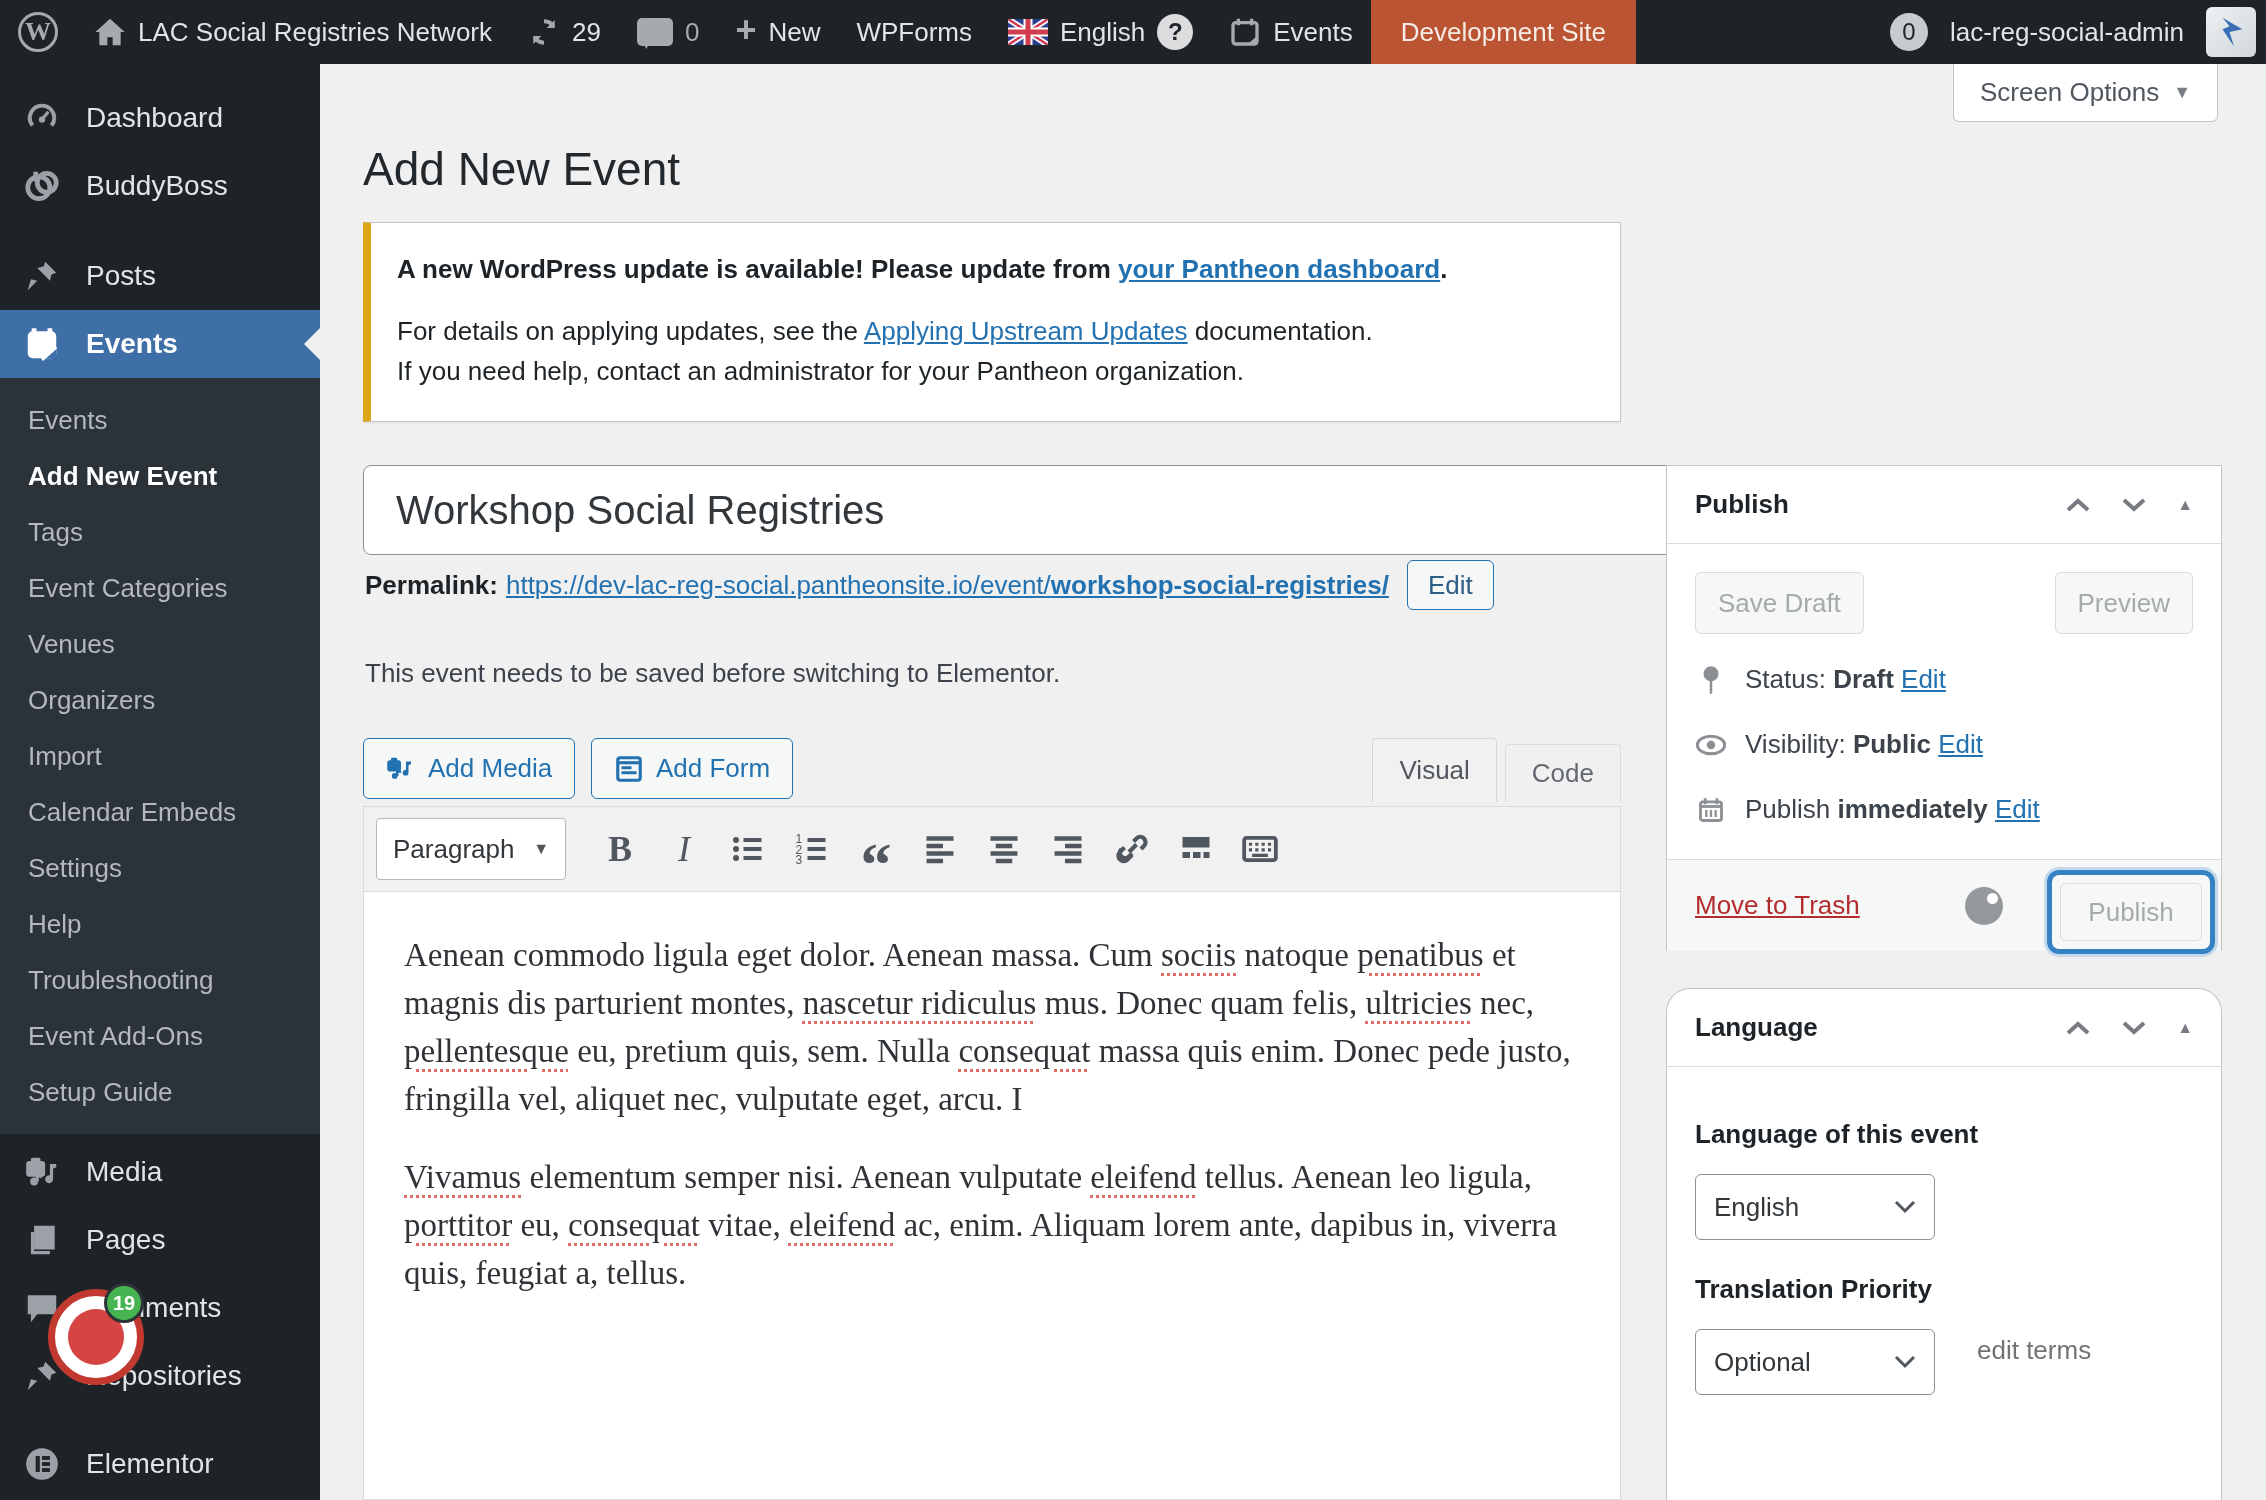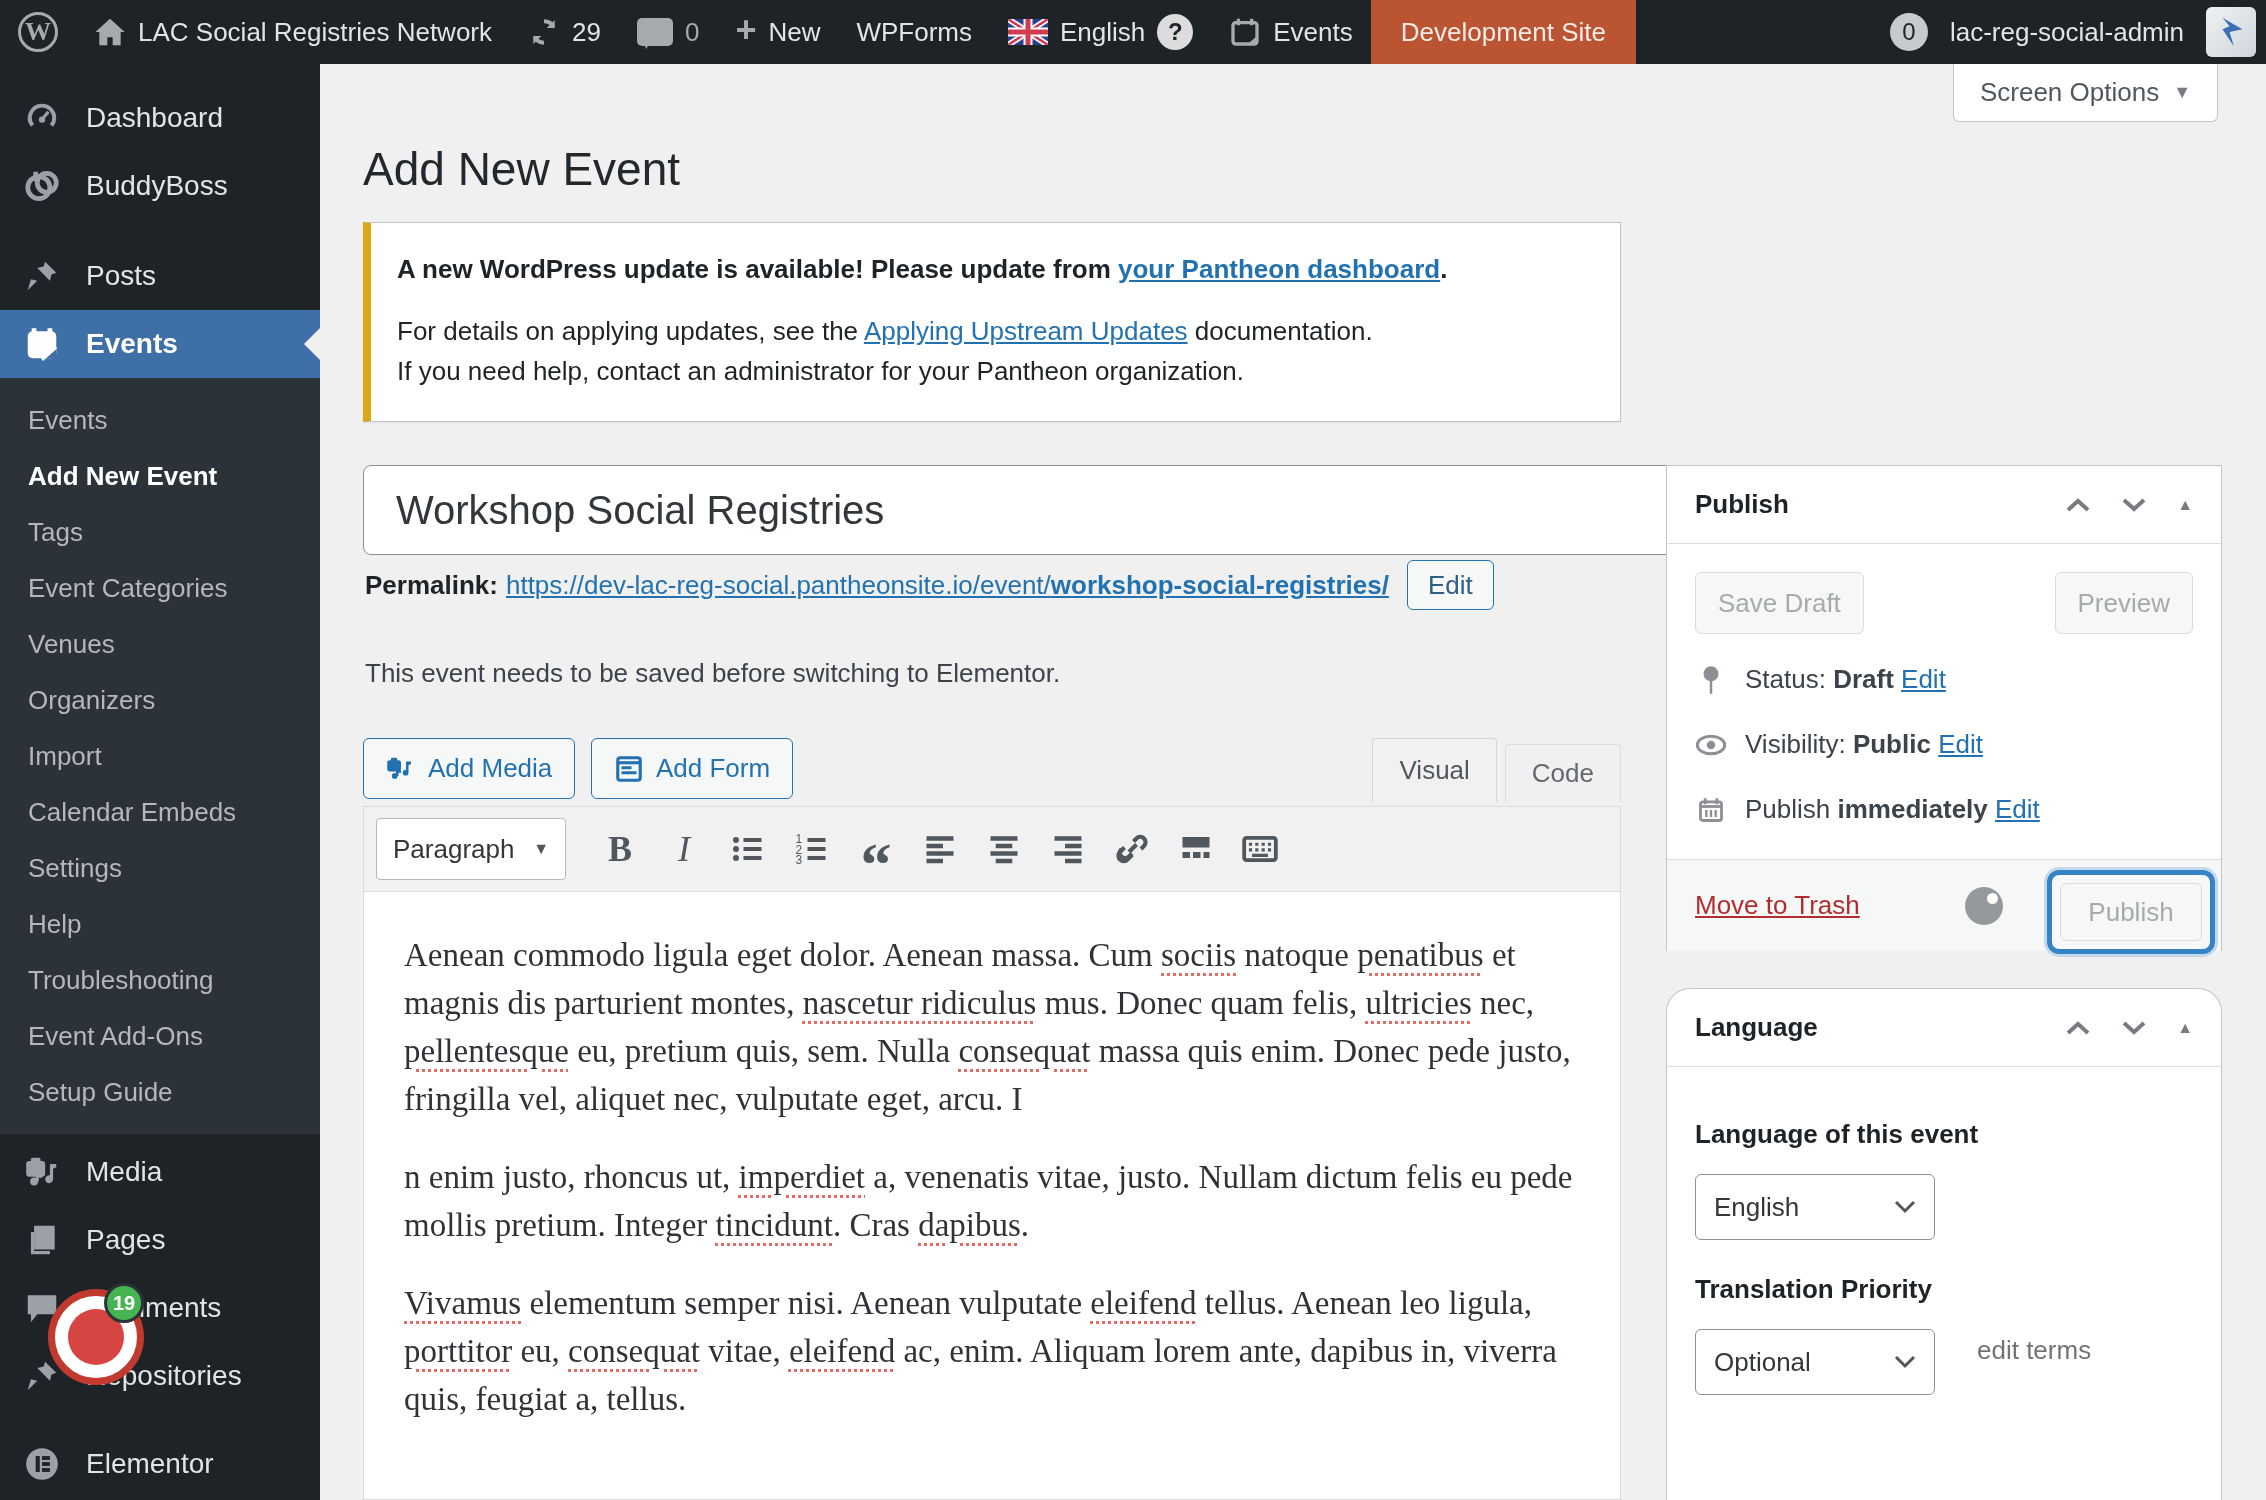--- a/index.html
+++ b/index.html
@@ -420,21 +420,20 @@
     <div class="ticon">
       <svg width="38" height="38" viewBox="0 0 24 24">
           <rect x="2" y="5" width="20" height="14" rx="1.5" fill="none" stroke="#50575e" stroke-width="2.4"></rect>
           <path d="M5 9h2M9 9h2M13 9h2M17 9h2M5 12.5h2M9 12.5h2M13 12.5h2M17 12.5h2M7 16h10" stroke="#50575e" stroke-width="2"></path>
         </svg>
     </div>
   </div>
 
   <div class="editor-body">
       <p><span>Aenean commodo ligula eget dolor. Aenean massa. Cum </span><span class="misspell">sociis</span><span> natoque </span><span class="misspell">penatibus</span><span> et magnis dis parturient montes, </span><span class="misspell">nascetur ridiculus</span><span> mus. Donec quam felis, </span><span class="misspell">ultricies</span><span> nec, </span><span class="misspell">pellentesque</span><span> eu, pretium quis, sem. Nulla </span><span class="misspell">consequat</span><span> massa quis enim. Donec pede justo, fringilla vel, aliquet nec, vulputate eget, arcu. I</span></p>
-      <p><span>n enim justo, rhoncus ut, </span><span class="misspell">imperdiet</span><span> a, venenatis vitae, justo. Nullam dictum felis eu pede mollis pretium. Integer </span><span class="misspell">tincidunt</span><span>. Cras </span><span class="misspell">dapibus</span><span>.</span></p>
       <p><span class="misspell">Vivamus</span><span> elementum semper nisi. Aenean vulputate </span><span class="misspell">eleifend</span><span> tellus. Aenean leo ligula, </span><span class="misspell">porttitor</span><span> eu, </span><span class="misspell">consequat</span><span> vitae, </span><span class="misspell">eleifend</span><span> ac, enim. Aliquam lorem ante, dapibus in, viverra quis, feugiat a, tellus.</span></p>
     </div>
 
   <div class="postbox" style="top:401px; height:486px;">
     <div class="pb-head">
       <span class="pb-title">Publish</span>
       <span class="pb-ctrl">
         <span>
             <svg width="26" height="16" viewBox="0 0 26 16">
               <path d="M3 13 13 4l10 9" fill="none" stroke="#787c82" stroke-width="4"></path>

